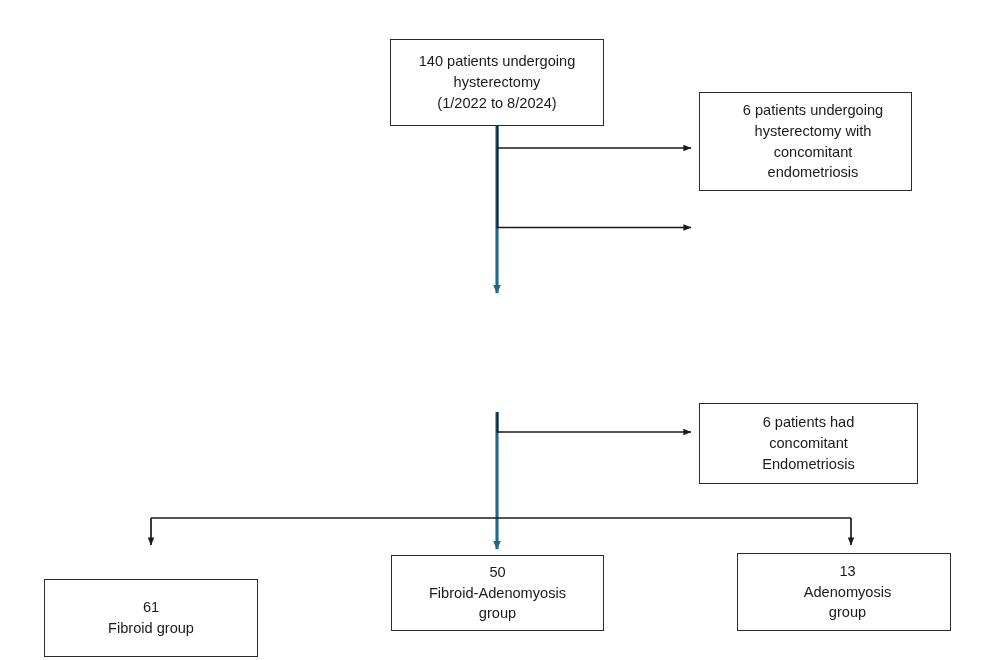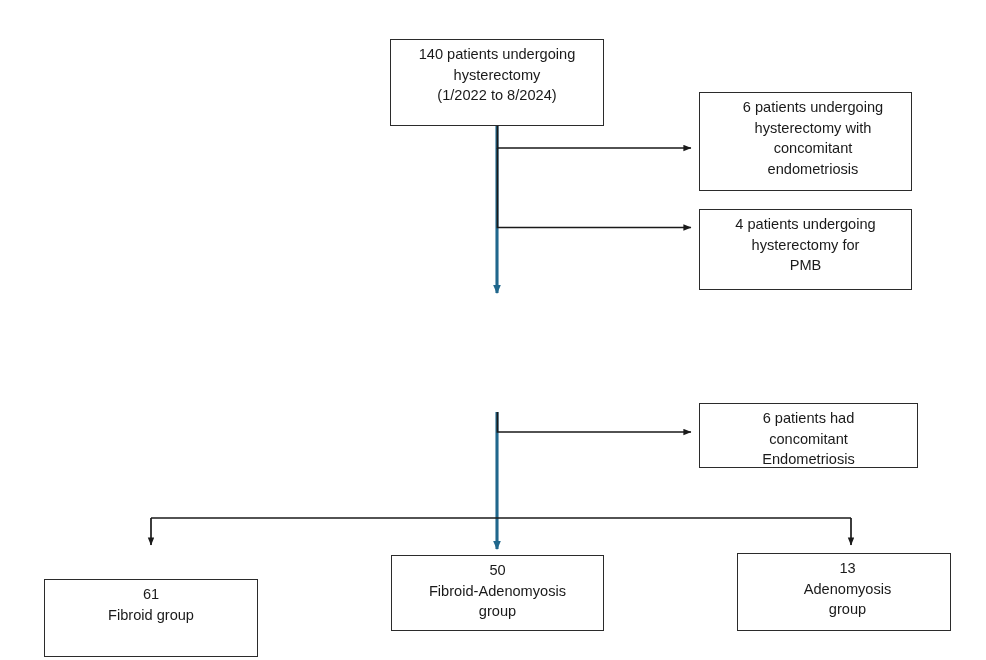--- a/index.html
+++ b/index.html
@@ -25,40 +25,40 @@
     width: 986px;
     height: 660px;
     pointer-events: none;
   }
   .node {
     position: absolute;
     box-sizing: border-box;
     border: 1.6px solid #2b2b2b;
     background: #ffffff;
     display: flex;
-    align-items: flex-start;
+    align-items: center;
     justify-content: center;
     text-align: center;
     font-size: 14.6px;
     line-height: 1.42;
     color: #1a1a1a;
     padding: 4px 8px;
     white-space: pre-line;
   }
   .node-text {
     display: block;
     white-space: pre-line;
   }
 
   
   #node-root      { left: 390px; top: 39px;  width: 214px; height: 87px; }
   #node-excl-endo { left: 699px; top: 92px;  width: 213px; height: 99px; padding-left: 23px; }
   #node-excl-pmb  { left: 699px; top: 209px; width: 213px; height: 81px; }
   #node-cohort    { left: 357px; top: 299px; width: 281px; height: 113px; }
-  #node-excl-conc { left: 699px; top: 403px; width: 219px; height: 65px; }
+  #node-excl-conc { left: 699px; top: 403px; width: 219px; height: 81px; }
   #node-grp-fib   { left: 44px;  top: 553px; width: 214px; height: 78px; margin-top: 26px; }
   #node-grp-fa    { left: 391px; top: 555px; width: 213px; height: 76px; }
   #node-grp-adeno { left: 737px; top: 553px; width: 214px; height: 78px; padding-left: 15px; }
 </style>
 </head>
 <body>
 
 <div id="canvas">
 
   <svg class="flow-svg" viewBox="0 0 986 660" xmlns="http://www.w3.org/2000/svg">
@@ -104,25 +104,20 @@
 (1/2022 to 8/2024)</span>
   </div>
 
   <div class="node" id="node-excl-endo">
     <span class="node-text">6 patients undergoing
 hysterectomy with
 concomitant
 endometriosis</span>
   </div>
 
-  <div class="node" id="node-excl-pmb">
-    <span class="node-text">4 patients undergoing
-hysterectomy for
-PMB</span>
-  </div>
 
 
   <div class="node" id="node-excl-conc">
     <span class="node-text">6 patients had
 concomitant
 Endometriosis</span>
   </div>
 
   <div class="node" id="node-grp-fib">
     <span class="node-text">61

